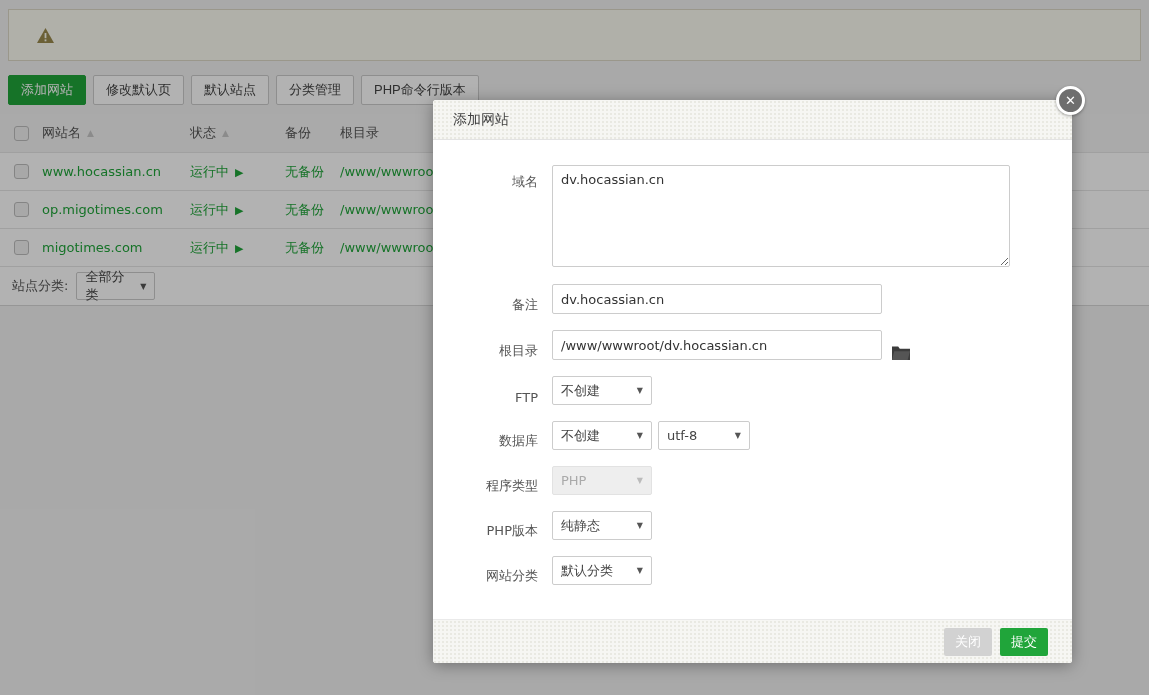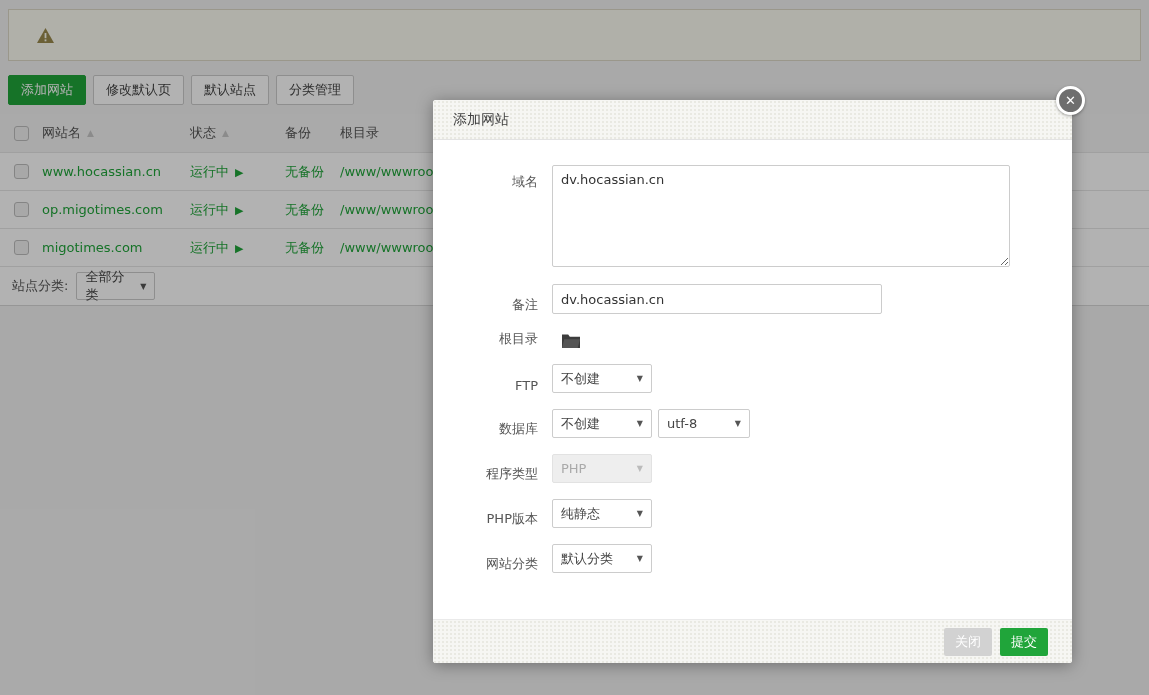--- a/index.html
+++ b/index.html
@@ -84,20 +84,21 @@
     <rect x="7.6" y="5" width="1.8" height="5.2" fill="#fdfcf2"></rect>
     <rect x="7.6" y="11.4" width="1.8" height="1.9" fill="#fdfcf2"></rect>
   </svg>
 </div>
 
 <div class="toolbar">
   <button class="btn green">添加网站</button>
   <button class="btn">修改默认页</button>
   <button class="btn">默认站点</button>
   <button class="btn">分类管理</button>
+  <button class="btn">PHP命令行版本</button>
 </div>
 
 <div class="panel">
   <div class="trow thead">
     <div class="col-check">
         <div class="checkbox"></div>
       </div>
     <div class="col-name"><span>网站名</span><span class="sort-caret">▲</span></div>
     <div class="col-status"><span>状态</span><span class="sort-caret">▲</span></div>
     <div class="col-backup"><span>备份</span></div>
@@ -155,20 +156,21 @@
       <textarea class="txt" style="">dv.hocassian.cn</textarea>
     </div>
 
     <div class="form-row">
       <div class="form-label">备注</div>
       <input class="txt" value="dv.hocassian.cn" style="">
     </div>
 
     <div class="form-row">
       <div class="form-label">根目录</div>
+      <input class="txt" value="/www/wwwroot/dv.hocassian.cn" style="">
       <span class="folder">
         <svg width="18" height="15" viewBox="0 0 18 15">
             <path d="M0 1.5 h6.2 l1.6 2.2 H18 v11.3 H0 Z" fill="#3c3c3c"></path>
             <path d="M2.2 6.2 h15.8 l-2.4 9 H0 Z" fill="#555"></path>
           </svg>
       </span>
     </div>
 
     <div class="form-row">
       <div class="form-label">FTP</div>

